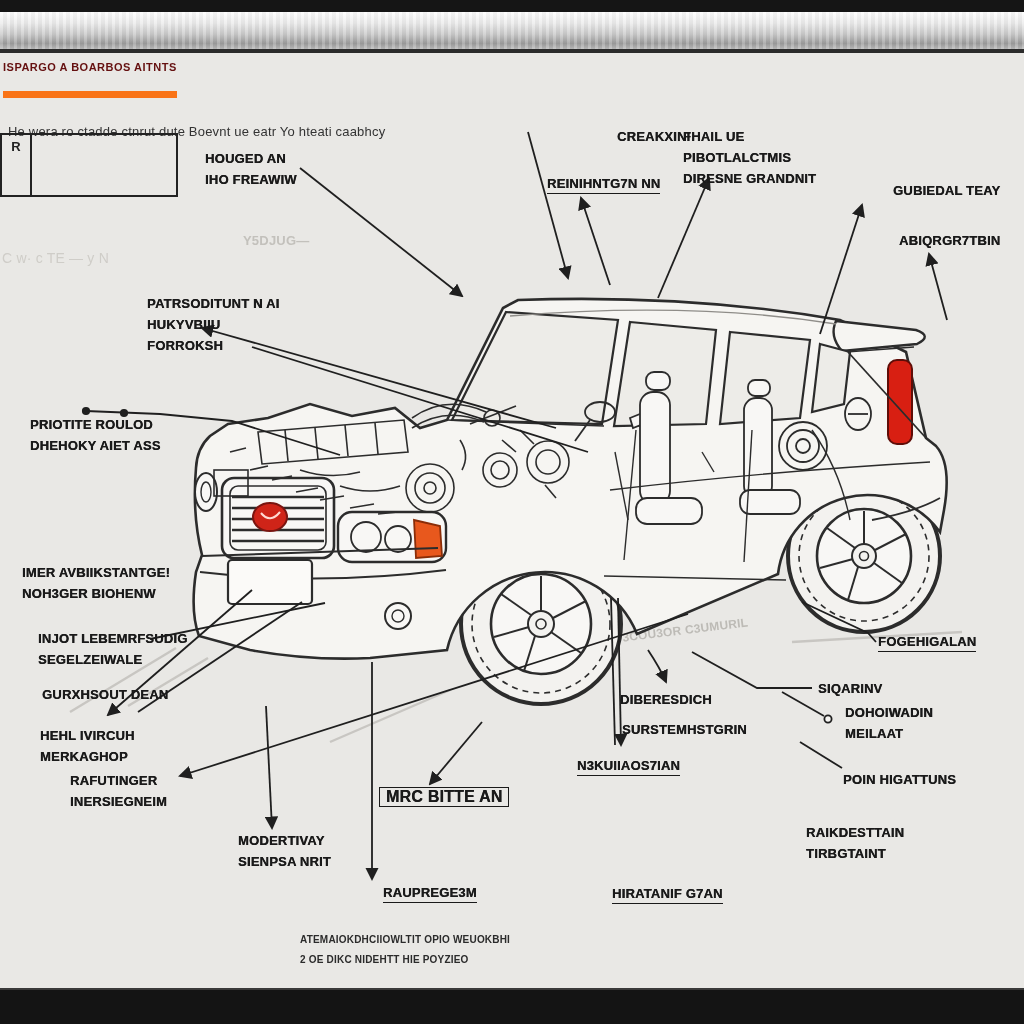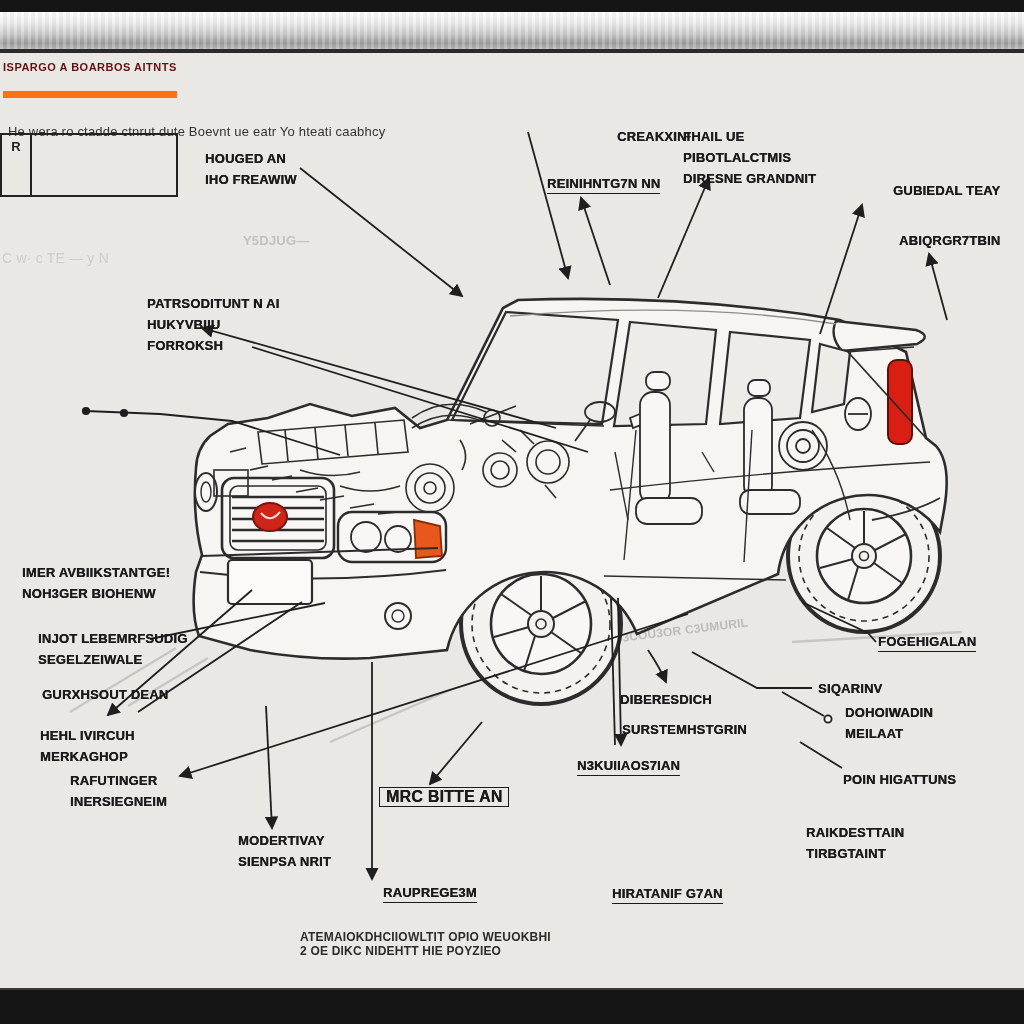--- a/index.html
+++ b/index.html
@@ -30,22 +30,22 @@
   .info-box .ln.ind{padding-left:8px;}
   
   .lbl{position:absolute;font-size:13px;font-weight:bold;color:#1a1a1a;
     line-height:21px;letter-spacing:.2px;white-space:pre-line;
     text-shadow:0.3px 0 0 currentColor;}
   .lbl.u{border-bottom:1.6px solid #1a1a1a;padding-bottom:1px;line-height:16px;}
   .lbl.box{border:1.6px solid #1a1a1a;padding:1px 6px 2px 6px;line-height:15px;font-size:16px;}
   .lbl.faint{color:#c3c1bc;text-shadow:none;font-weight:bold;}
   .lbl.faint2{color:#cfcdc8;text-shadow:none;font-weight:normal;font-size:14px;}
   .lbl.diag{color:#bdbbb6;transform:rotate(-7deg);font-size:12px;text-shadow:none;}
-  .footer-note{position:absolute;left:300px;top:930px;font-size:12px;font-weight:bold;
-    color:#2b2b2b;line-height:14px;letter-spacing:.2px;white-space:pre-line;}
+  .footer-note{position:absolute;left:300px;top:930px;font-size:10px;font-weight:bold;
+    color:#2b2b2b;line-height:20px;letter-spacing:.2px;white-space:pre-line;}
   svg.art{position:absolute;left:0;top:0;}
 </style>
 </head>
 <body>
 
 <div class="stage">
 
   <div class="top-black"></div>
   <div class="metal"></div>
   <div class="metal-line"></div>
@@ -250,20 +250,22 @@
   <div class="lbl" style="left:617px;top:126px;">CREAKXINI</div>
   <div class="lbl" style="left:683px;top:126px;">FHAIL UE
 PIBOTLALCTMIS
 DIRESNE GRANDNIT</div>
   <div class="lbl u" style="left:547px;top:176px;">REINIHNTG7N NN</div>
   <div class="lbl" style="left:893px;top:180px;">GUBIEDAL TEAY</div>
   <div class="lbl" style="left:899px;top:230px;">ABIQRGR7TBIN</div>
   <div class="lbl" style="left:147px;top:293px;">PATRSODITUNT N AI
 HUKYVBIIU
 FORROKSH</div>
+  <div class="lbl" style="left:30px;top:414px;">PRIOTITE ROULOD
+DHEHOKY AIET ASS</div>
   <div class="lbl" style="left:22px;top:562px;">IMER AVBIIKSTANTGE!
 NOH3GER BIOHENW</div>
   <div class="lbl" style="left:38px;top:628px;">INJOT LEBEMRFSUDIG
 SEGELZEIWALE</div>
   <div class="lbl" style="left:42px;top:684px;">GURXHSOUT DEAN</div>
   <div class="lbl" style="left:40px;top:725px;">HEHL IVIRCUH
 MERKAGHOP</div>
   <div class="lbl" style="left:70px;top:770px;">RAFUTINGER
 INERSIEGNEIM</div>
   <div class="lbl" style="left:238px;top:830px;">MODERTIVAY

